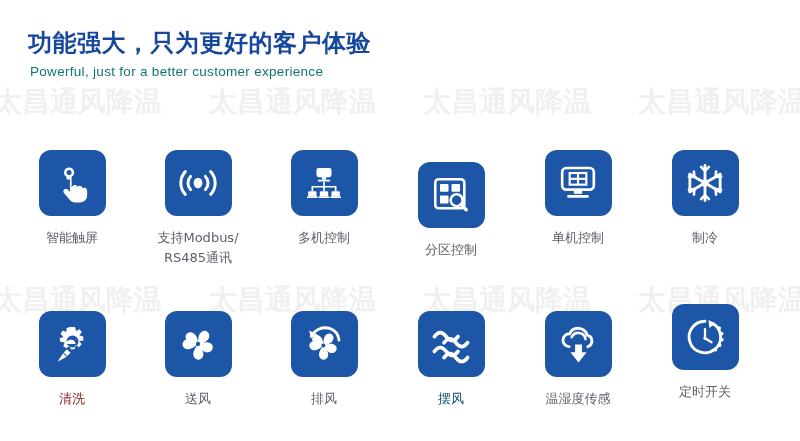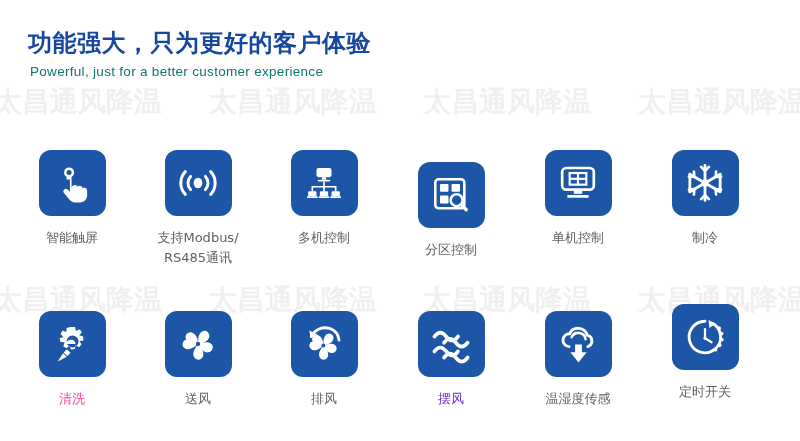--- a/index.html
+++ b/index.html
@@ -248,21 +248,21 @@
         <div class="tile" style="background: rgb(29, 86, 166);">
           <svg viewBox="0 0 48 48" width="41" height="41">
     <path fill="#ffffff" d="M27 3.5l1.1 4.7 4.2-2.2 2.7 3.6-3.1 3.7 4.6 1.4.3 4.5-4.8.6 2.6 4-2.9 3.4-4.1-2.6-.9 4.7-4.5.6-1.6-4.6-3.6 3.1-3.8-2.4 1.6-4.5-4.8-.3-1.1-4.4 4.5-1.7-3.3-3.5 2.2-3.9 4.5 1.8.2-4.8 4.3-1.2zM24 13.5a7 7 0 1 0 0 14 7 7 0 0 0 0-14z"></path>
     <path fill="#ffffff" d="M22.5 18.5c2.8 0 5 2.2 5 5h-12c0-2.8 4.2-5 7-5z"></path>
     <g fill="#ffffff">
       <path d="M17.5 29.5l4.2 4.2-3.8 3.8-4.2-4.2z"></path>
       <path d="M13 34.2l4.2 4.2-9.8 5.3-.4-.4z"></path>
     </g>
   </svg>
         </div>
-        <div class="feat-label" style="color: #ec4899;">清洗</div>
+        <div class="feat-label" style="color: #7f1d1d;">清洗</div>
       </div>
       <div class="feature" style="left: 138px; top: 311px;">
         <div class="tile" style="background: rgb(29, 86, 166);">
           <svg viewBox="0 0 48 48" width="40" height="40">
     <g fill="#ffffff">
       <path d="M24 24c0-7 .5-12 4.6-14.8 4.4-3 9.8 1 8.8 6.3C36.4 20.4 30.6 23.2 24 24z"></path>
       <path d="M24 24c6.7-2.1 11.6-3.4 15.4-.5 4.1 3.1 2.6 9.6-2.7 10.5-5.3.9-9.9-3.8-12.7-10z"></path>
       <path d="M24 24c4.5 5.4 7.5 9.5 6.2 14.3-1.4 5.1-8 6.3-10.8 1.7-2.7-4.6.2-10.4 4.6-16z"></path>
       <path d="M24 24c-5.4 4.5-9.6 7.4-14.3 5.9-5-1.6-5.9-8.2-1.2-10.8 4.7-2.6 10.3.4 15.5 4.9z"></path>
       <path d="M24 24c-7-.6-12.2-1.4-14.3-6-2.2-4.8 2.5-9.5 7.5-7.6 5 1.9 6.9 8 6.8 13.6z"></path>
@@ -295,21 +295,21 @@
         <div class="tile" style="background: rgb(29, 86, 166);">
           <svg viewBox="0 0 48 48" width="42" height="42">
     <g fill="none" stroke="#ffffff" stroke-width="4.2" stroke-linecap="round">
       <path d="M5 15.5c4.5-6 9-6 13.5 0s9 6 13.5 0"></path>
       <path d="M16 22.5c4.5-6 9-6 13.5 0s9 6 13.5 0"></path>
       <path d="M5 32.5c4.5-6 9-6 13.5 0s9 6 13.5 0"></path>
       <path d="M16 39.5c4.5-6 9-6 13.5 0s9 6 13.5 0"></path>
     </g>
   </svg>
         </div>
-        <div class="feat-label" style="color: #6d28d9;">摆风</div>
+        <div class="feat-label" style="color: #0c4a6e;">摆风</div>
       </div>
       <div class="feature" style="left: 518px; top: 311px;">
         <div class="tile" style="background: rgb(29, 86, 166);">
           <svg viewBox="0 0 48 48" width="41" height="41">
     <path d="M13 26.5a7.5 7.5 0 0 1 .6-15 11 11 0 0 1 20.6 1.6A7 7 0 0 1 35 26.5" fill="none" stroke="#ffffff" stroke-width="3.4" stroke-linecap="round"></path>
     <path d="M16 15.5a8.5 8.5 0 0 1 16.2 2.2" fill="none" stroke="#ffffff" stroke-width="3" stroke-linecap="round"></path>
     <g fill="#ffffff">
       <rect x="20" y="24" width="8" height="11"></rect>
       <path d="M14.5 33h19L24 45z"></path>
     </g>

